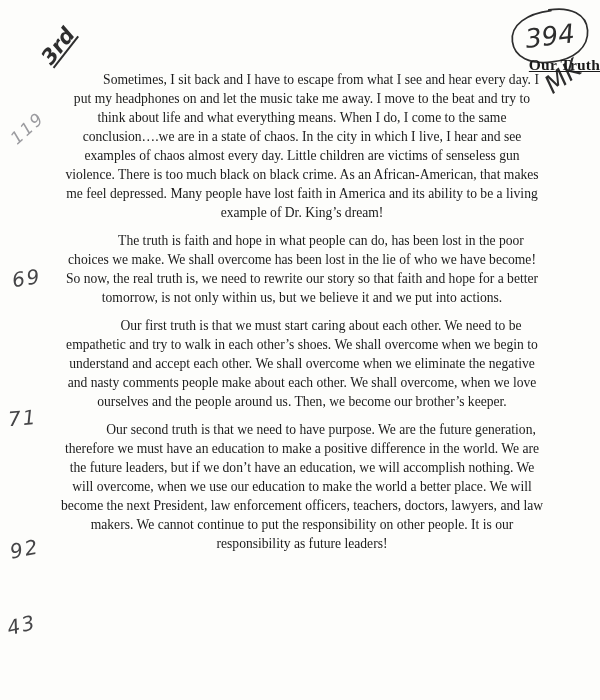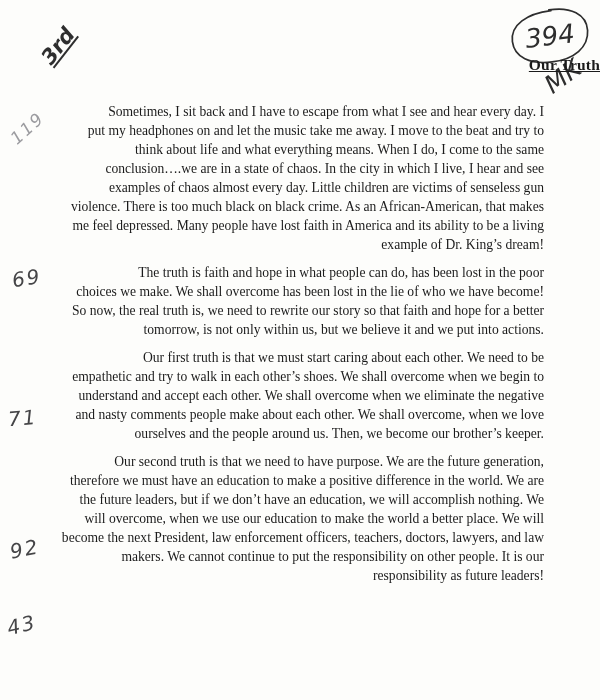--- a/index.html
+++ b/index.html
@@ -23,26 +23,26 @@
     width: 100%;
     margin: 0;
     text-align: right;
     font-size: 15.5px;
     font-weight: bold;
     text-decoration: underline;
     letter-spacing: 0.2px;
   }
   .body-text {
     position: absolute;
-    top: 102px;
+    top: 70px;
     left: 60px;
     width: 484px;
     font-size: 13.6px;
     line-height: 19px;
-    text-align: right;
+    text-align: center;
     font-family: Liberation Serif, serif;
   }
   .body-text p {
     margin: 0 0 9px 0;
     text-indent: 38px;
   }
   
   .hand {
     position: absolute;
     font-family: "DejaVu Sans", sans-serif;

